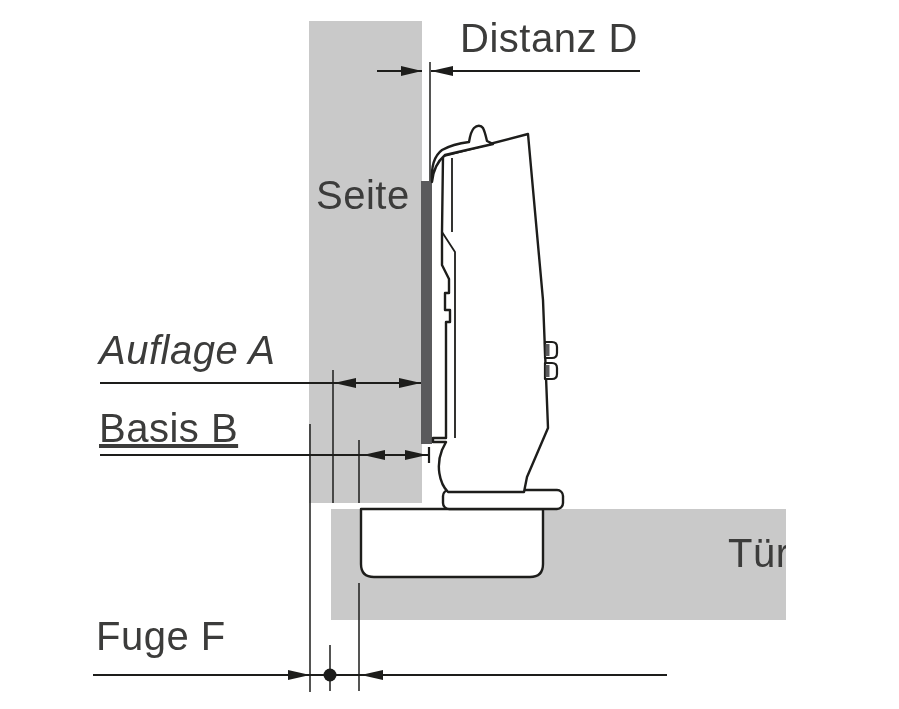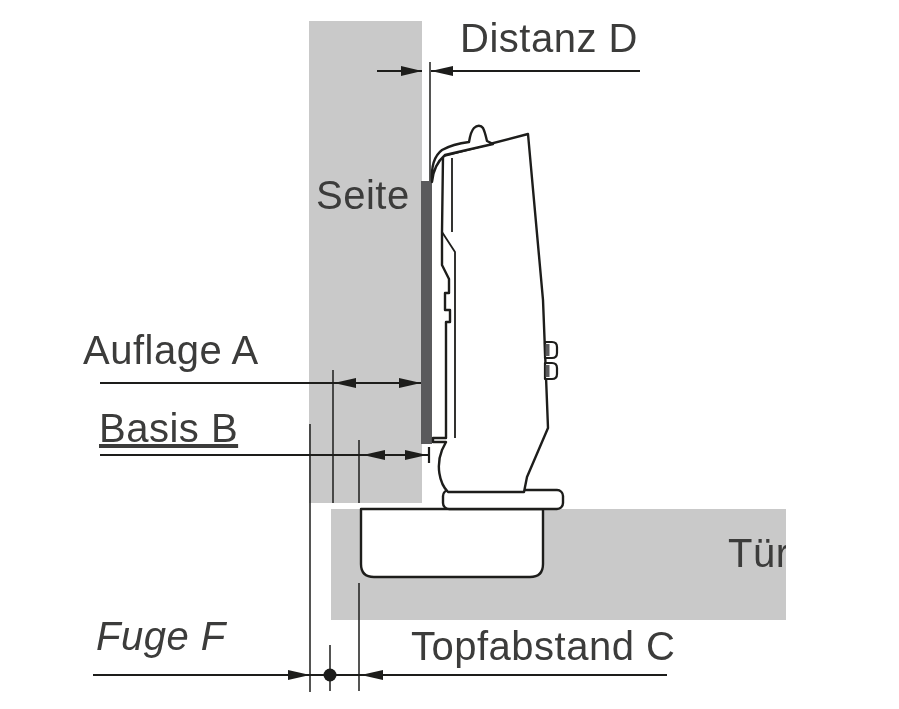--- a/index.html
+++ b/index.html
@@ -103,22 +103,21 @@
       <polygon class="ah" points="288,670 310,675 288,680"></polygon>
       <circle class="ah" cx="330" cy="675" r="6.5"></circle>
       <polygon class="ah" points="383,670 361,675 383,680"></polygon>
     </g>
   </svg>
 
   <span class="lbl" style="left:460px;top:18px;">Distanz D</span>
 
   <span class="lbl" style="left:316px;top:175px;text-align:right;">Seite</span>
 
-  <span class="lbl" style="left:83px;top:330px;">Auflage A</span>
+  <span class="lbl" style="left:99px;top:330px;font-style:italic;">Auflage A</span>
 
   <span class="lbl" style="left:99px;top:408px;text-decoration:underline;">Basis B</span>
 
-  <span class="lbl" style="left:96px;top:616px;font-style:italic;">Fuge F</span>
+  <span class="lbl" style="left:96px;top:616px;">Fuge F</span>
 
-  <span class="lbl" style="left:411px;top:626px;">Topfabstand C</span>
 
   <span class="lbl" style="left:728px;top:533px;">Tür</span>
 </div>
 
 </body></html>

